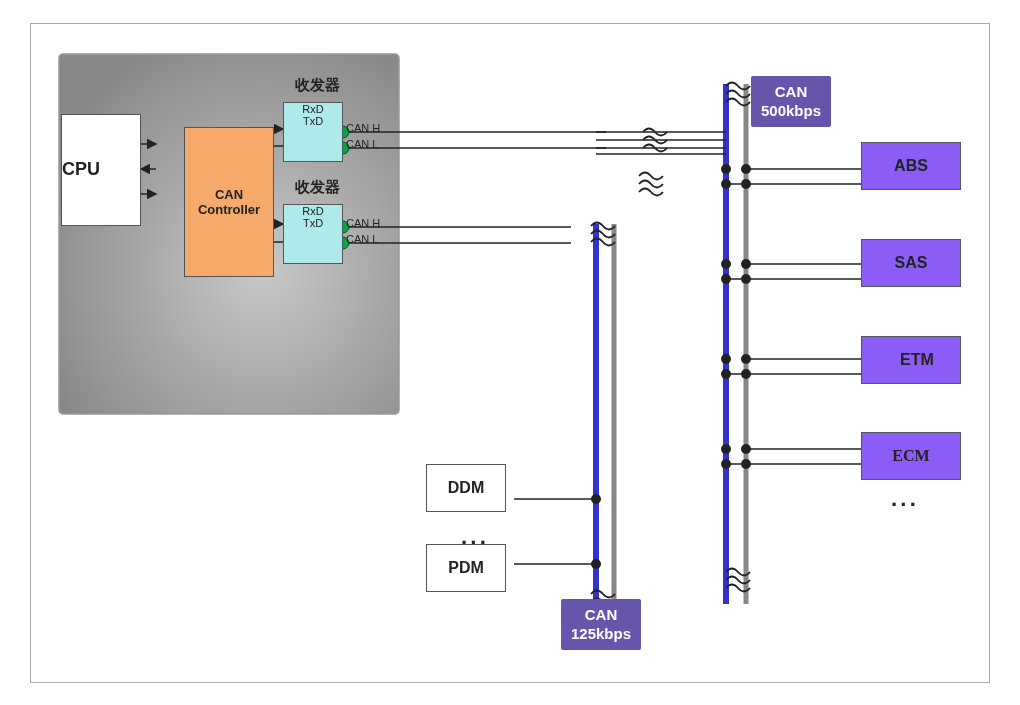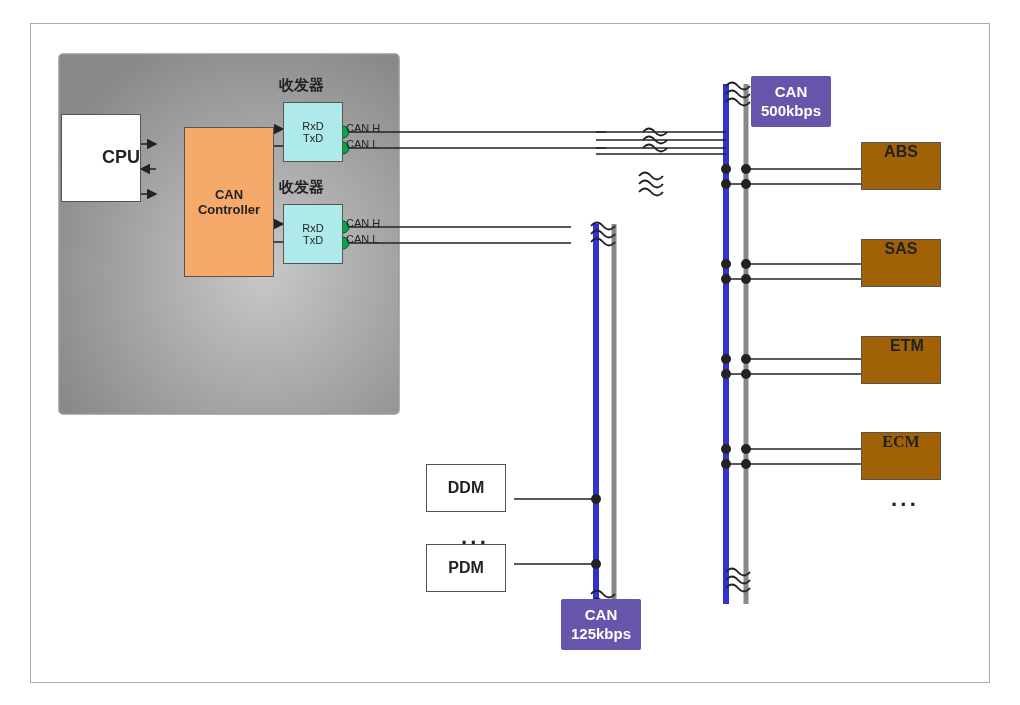--- a/index.html
+++ b/index.html
@@ -35,26 +35,26 @@
       padding: 8px 0 4px 0;
       letter-spacing: 1px;
     }
 
     
     .cpu-block {
       position: absolute;
       left: 30px;
       top: 90px;
       width: 80px;
-      height: 88px;
+      height: 112px;
       background: #fff;
       border: 1.5px solid #555;
       display: flex;
       align-items: center;
-      justify-content: flex-end;
+      justify-content: flex-start;
       font-size: 18px;
       font-weight: bold;
       color: #222;
     }
 
     
     .can-ctrl-block {
       position: absolute;
       left: 125px;
       top: 75px;
@@ -70,56 +70,58 @@
       color: #222;
       text-align: center;
     }
 
     
     .transceiver-label {
       position: absolute;
       font-size: 14px;
       font-weight: bold;
       color: #222;
+      margin-left: 16px;
     }
     .transceiver-box {
       position: absolute;
       width: 60px;
       height: 60px;
       background: #aeeaea;
       border: 1.5px solid #555;
       display: flex;
       flex-direction: column;
       align-items: center;
-      justify-content: center;
+      justify-content: flex-start;
       font-size: 11px;
       color: #222;
     }
 
     
     .can-badge {
       position: absolute;
       background: #6655aa;
       color: #fff;
       font-size: 15px;
       font-weight: bold;
       padding: 6px 10px;
       border-radius: 2px;
       line-height: 1.3;
       text-align: center;
     }
 
     
     .node-box {
       position: absolute;
-      width: 80px;
+      width: 100px;
       height: 48px;
-      background: #a16207;
-      border: 1.5px solid #555;
-      display: flex;
+      background: #8b5cf6;
+      border: 1.5px solid #555;
+      display: flex;
+      align-items: center;
       justify-content: center;
       font-size: 16px;
       font-weight: bold;
       color: #222;
     }
 
     
     .bottom-node-box {
       position: absolute;
       width: 80px;

